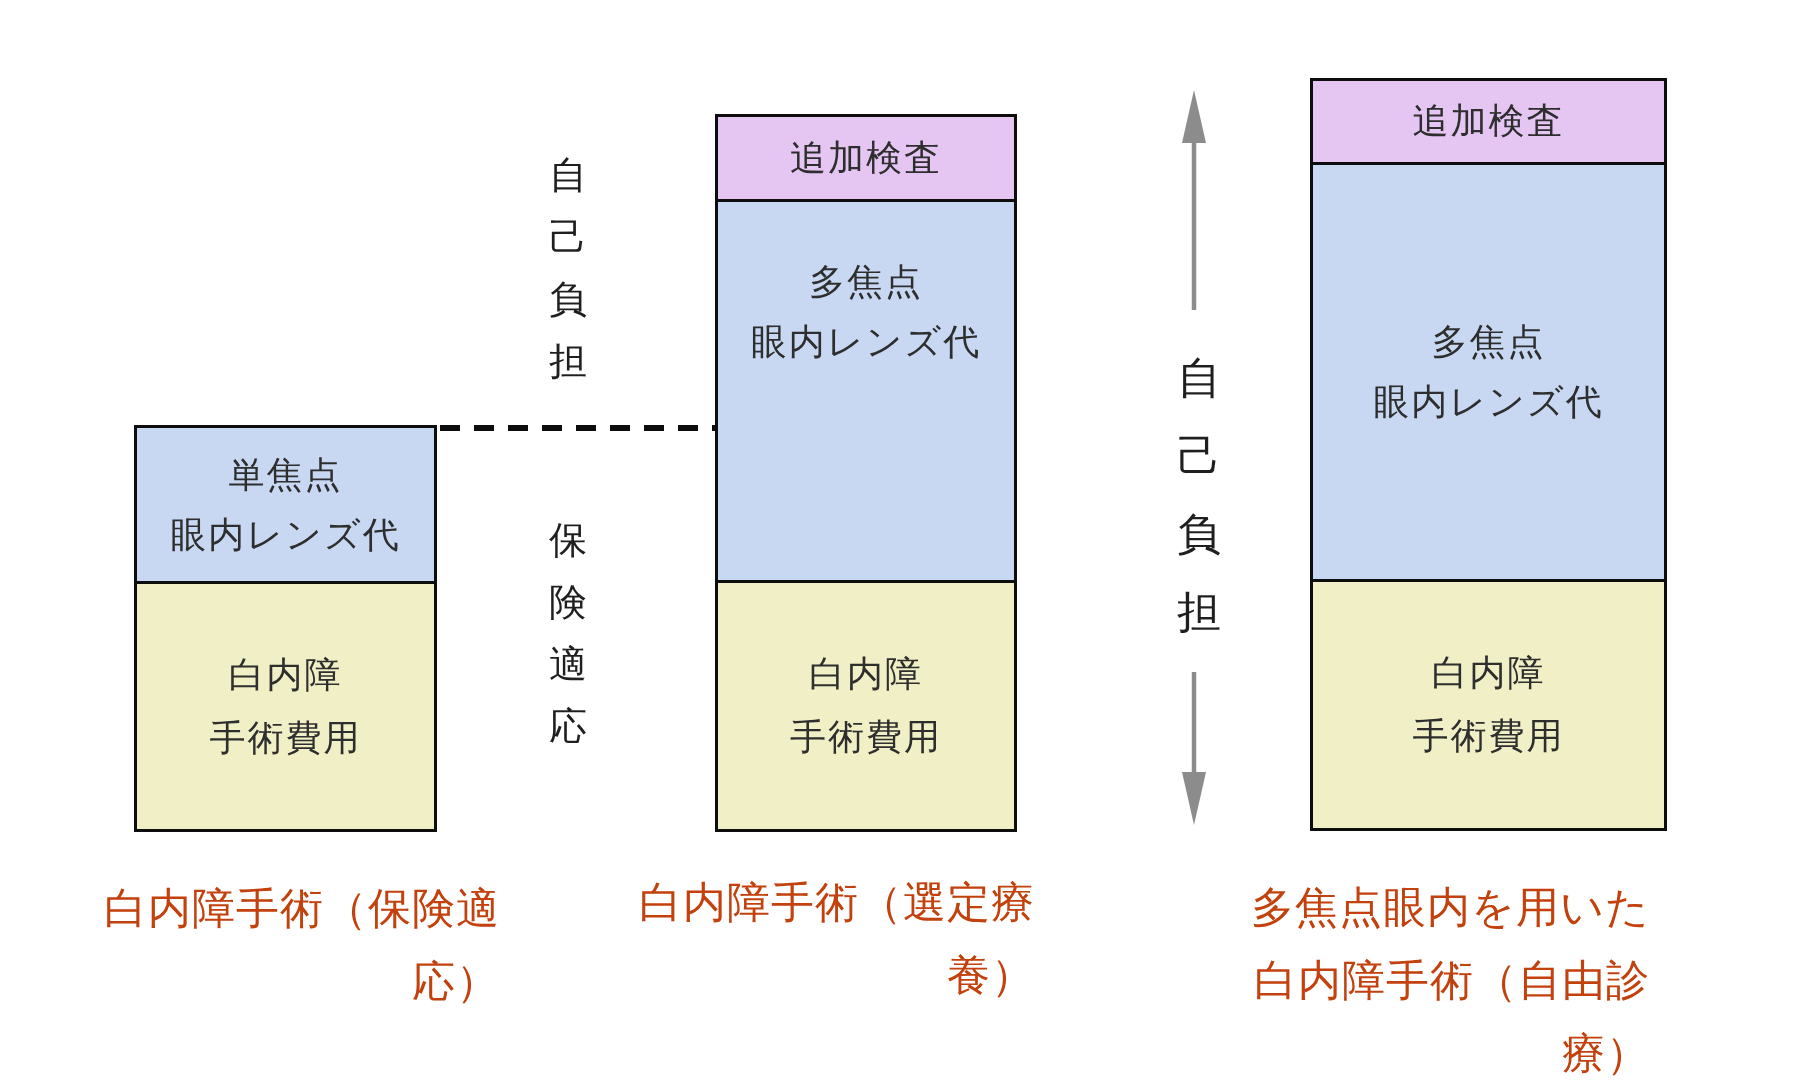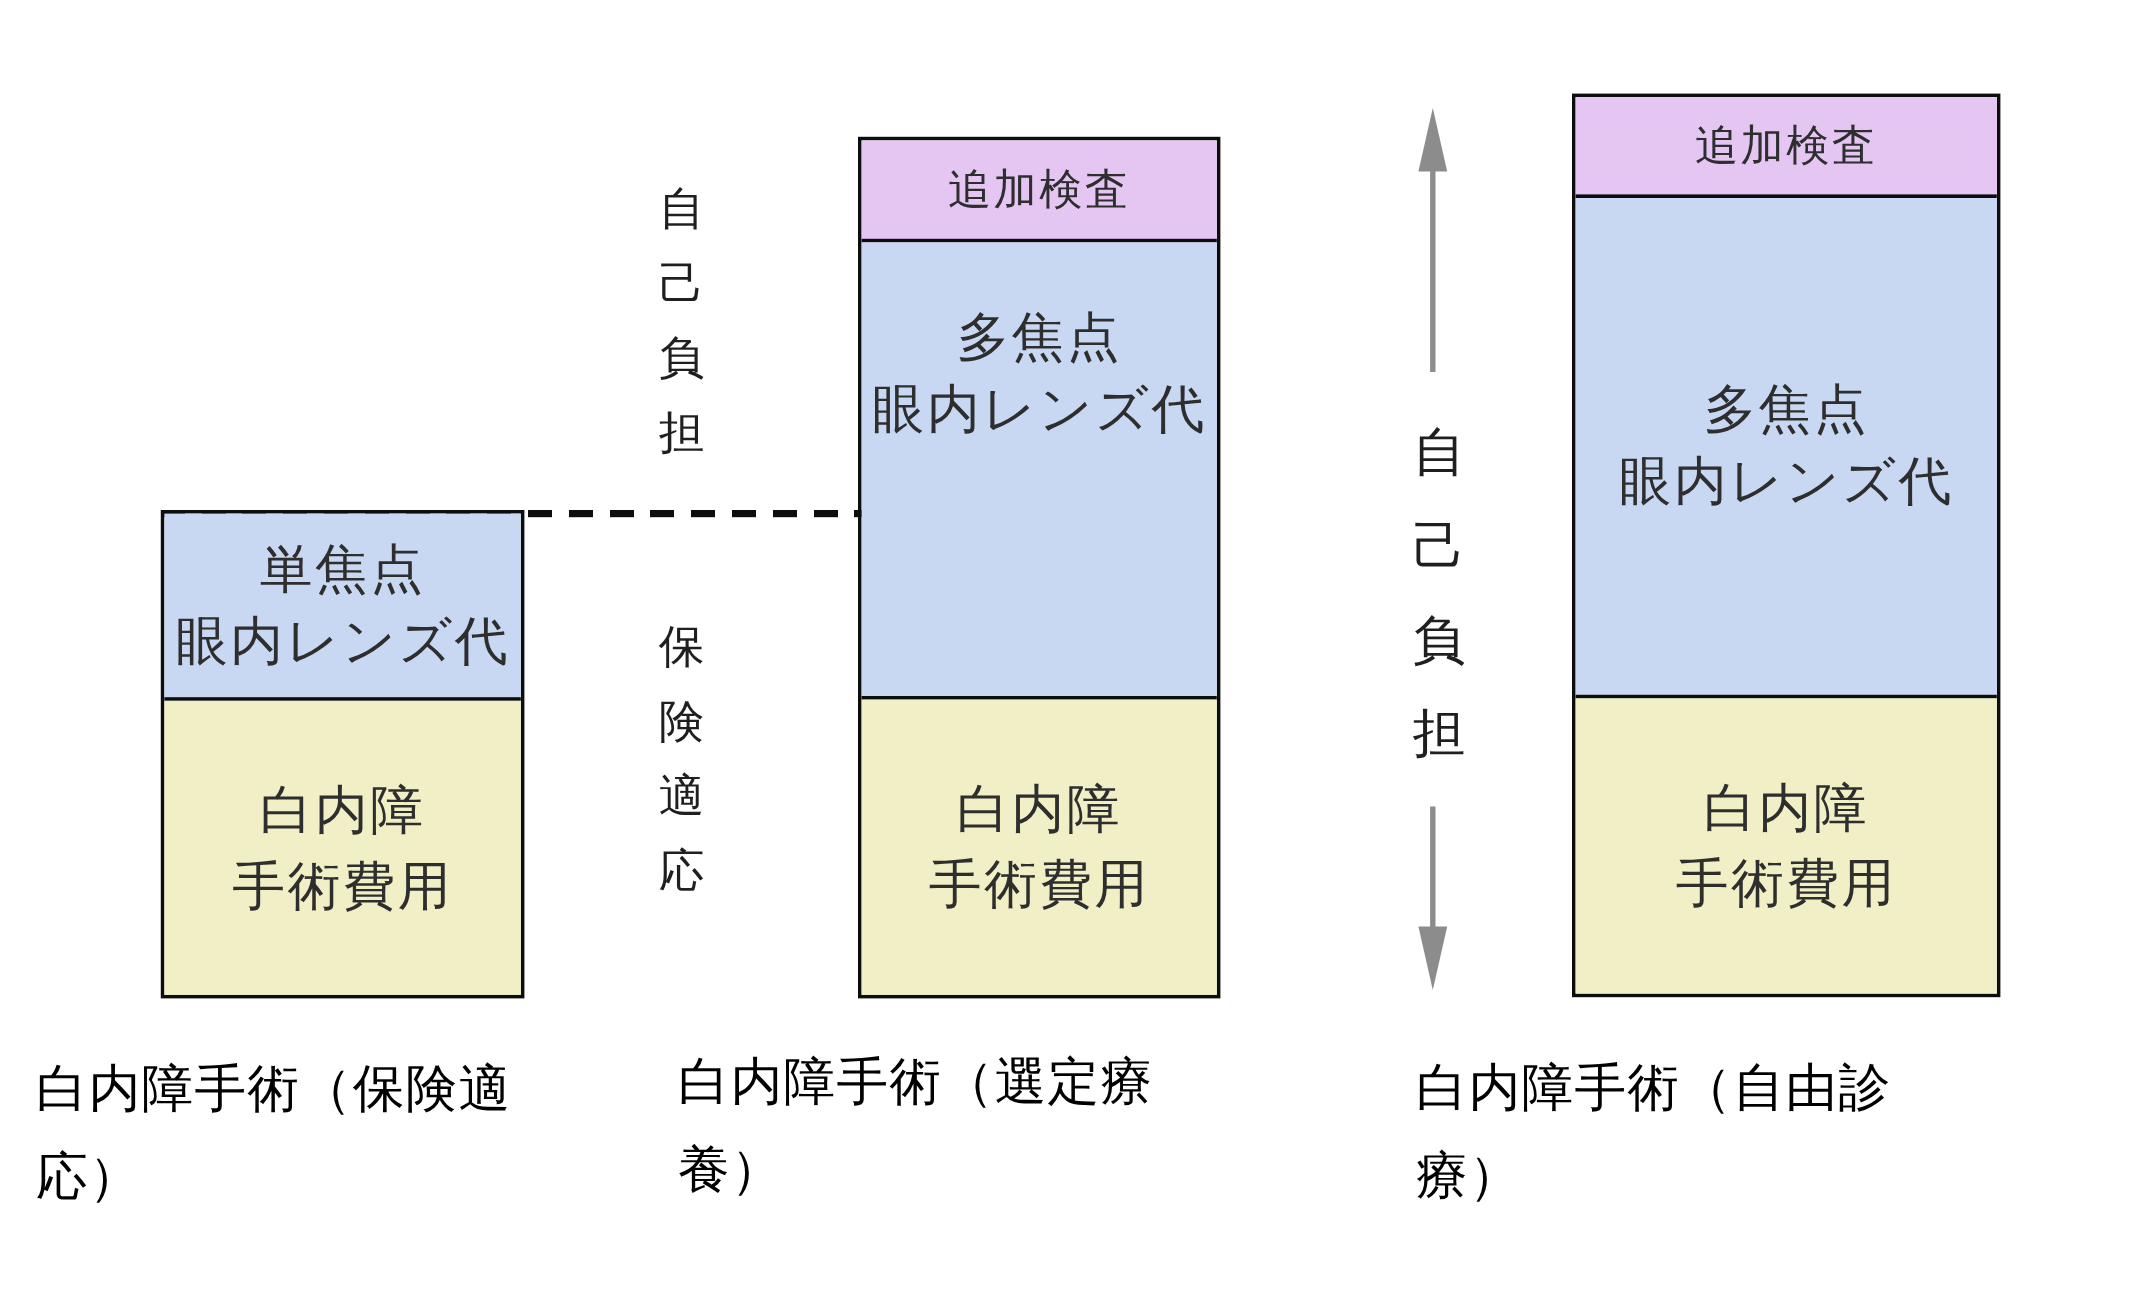--- a/index.html
+++ b/index.html
@@ -5,35 +5,35 @@
   html,body{margin:0;padding:0;background:#ffffff;}
   #stage{
     position:relative;width:1795px;height:1080px;background:#ffffff;overflow:hidden;
     font-family:"Liberation Sans","DejaVu Sans",sans-serif;color:#222222;
   }
   .bar{position:absolute;box-sizing:border-box;border:3px solid #0d0d0d;display:flex;flex-direction:column;}
   .seg{box-sizing:border-box;display:flex;flex-direction:column;align-items:center;justify-content:center;}
   .seg-purple{background:#e5c6f3;border-bottom:3px solid #0d0d0d;}
   .seg-blue{background:#c9d8f2;border-bottom:3px solid #0d0d0d;}
   .seg-yellow{background:#f0efc6;flex:1 1 auto;font-family:Liberation Serif, serif;}
-  .seg-label{font-size:44px;line-height:60px;text-align:center;color:#2e2e2e;letter-spacing:2px;}
+  .seg-label{font-size:36px;line-height:60px;text-align:center;color:#2e2e2e;letter-spacing:2px;}
   .seg-yellow .seg-label{line-height:63px;}
   .seg-top{justify-content:flex-start;padding-top:50px;}
   .exam-label{font-size:36px;color:#2e2e2e;letter-spacing:2px;}
   .dashed-line{
     position:absolute;left:134px;top:425px;width:883px;height:6px;
     background:repeating-linear-gradient(90deg,#0d0d0d 0 20px,transparent 20px 34px);
   }
   .vtext{position:absolute;display:flex;flex-direction:column;align-items:center;color:#1f1f1f;}
   .vtext .vchar{display:block;text-align:center;}
   .vtext-small{width:44px;font-size:38px;}
   .vtext-small .vchar{height:62px;line-height:62px;}
   .vtext-big{width:46px;font-size:44px;}
   .vtext-big .vchar{height:78px;line-height:78px;}
-  .caption{position:absolute;text-align:left;color:#000000;font-size:43px;line-height:73px;letter-spacing:1px;}
+  .caption{position:absolute;text-align:right;color:#c2410c;font-size:43px;line-height:73px;letter-spacing:1px;}
   .arrow-svg{position:absolute;left:1170px;top:85px;}
 </style>
 </head>
 <body>
 
 <div id="stage">
 
   <div class="dashed-line"></div>
 
   <div class="bar" style="left:134px;top:425px;width:303px;height:407px;">
@@ -115,16 +115,17 @@
 
   <div class="caption" style="left:30px;top:872px;width:470px;">
     <div>白内障手術（保険適応）</div>
   </div>
 
   <div class="caption" style="left:565px;top:866px;width:470px;">
     <div>白内障手術（選定療養）</div>
   </div>
 
   <div class="caption" style="left:1180px;top:871px;width:470px;">
+    <div>多焦点眼内を用いた</div>
     <div>白内障手術（自由診療）</div>
   </div>
 
 </div>
 
 </body></html>

